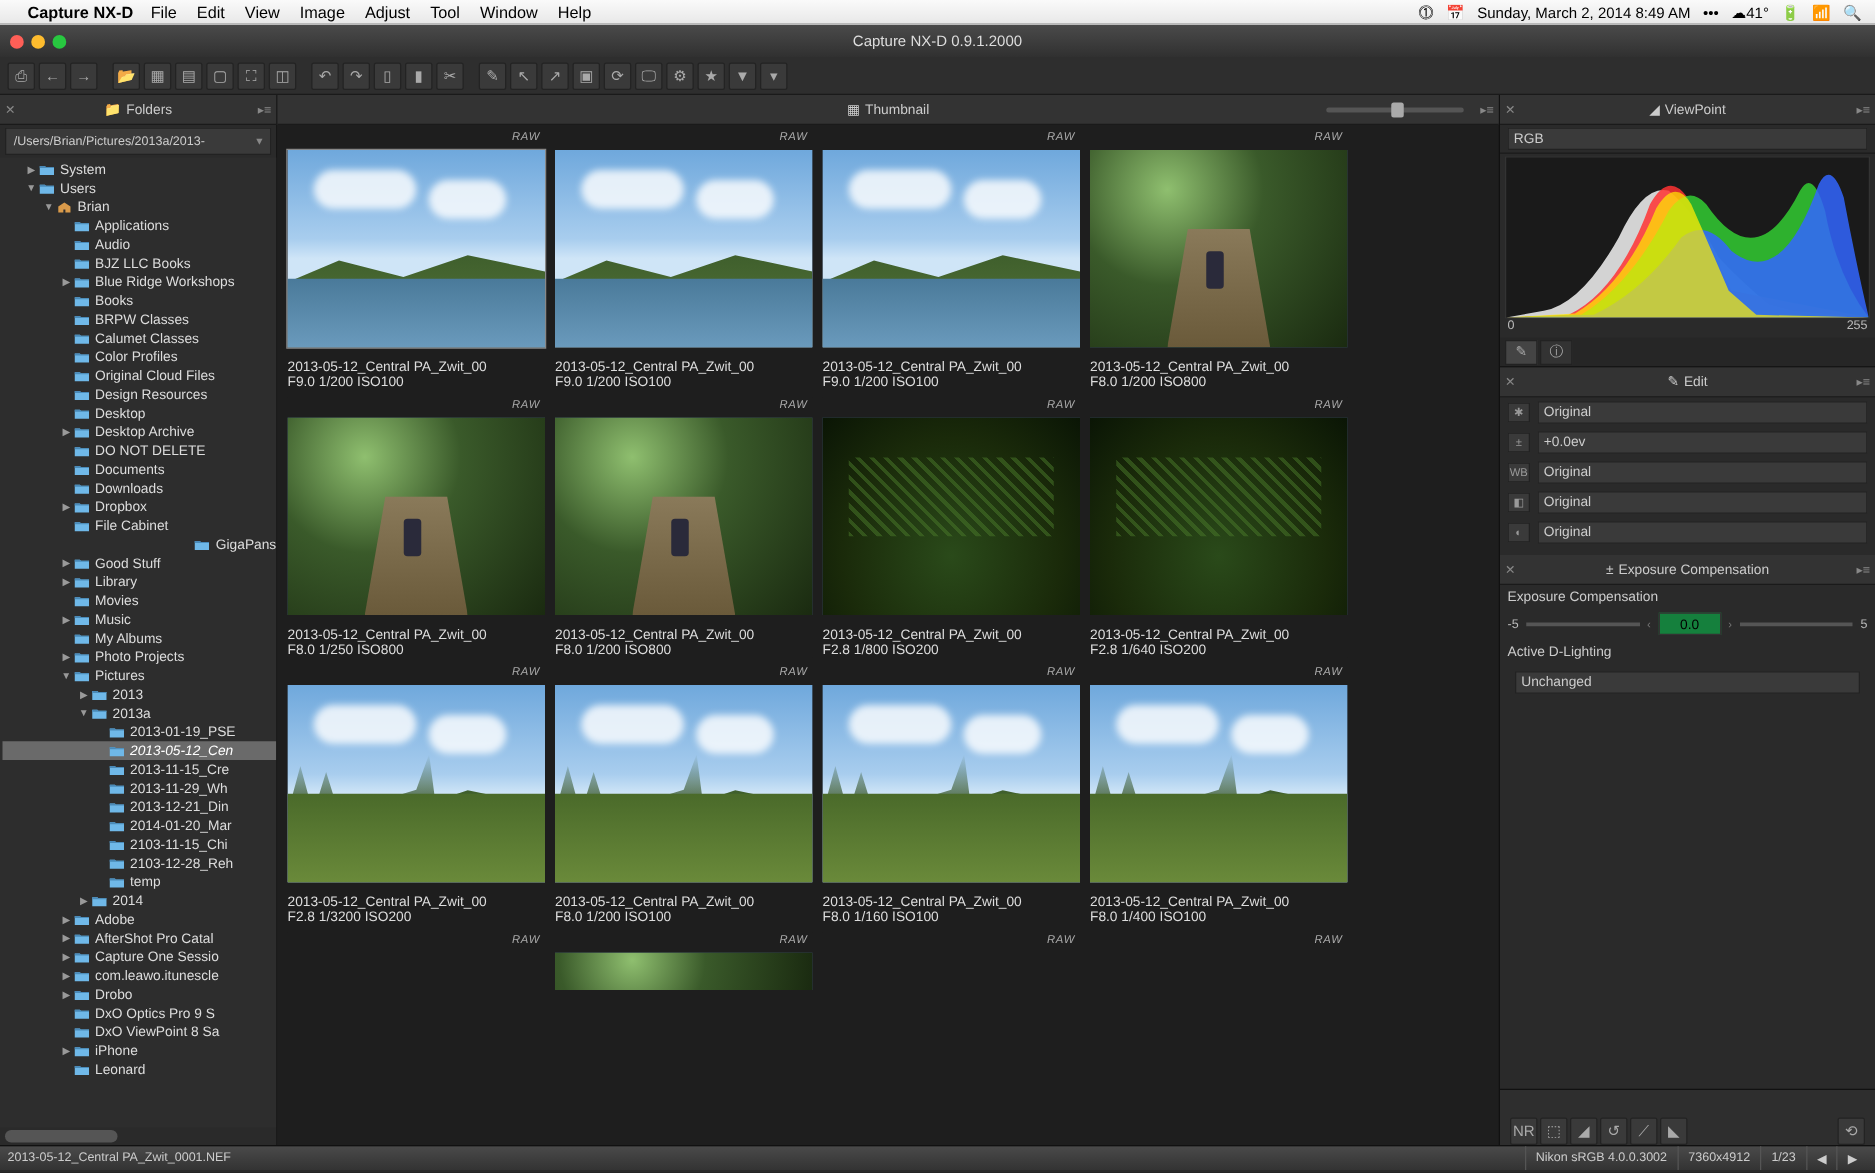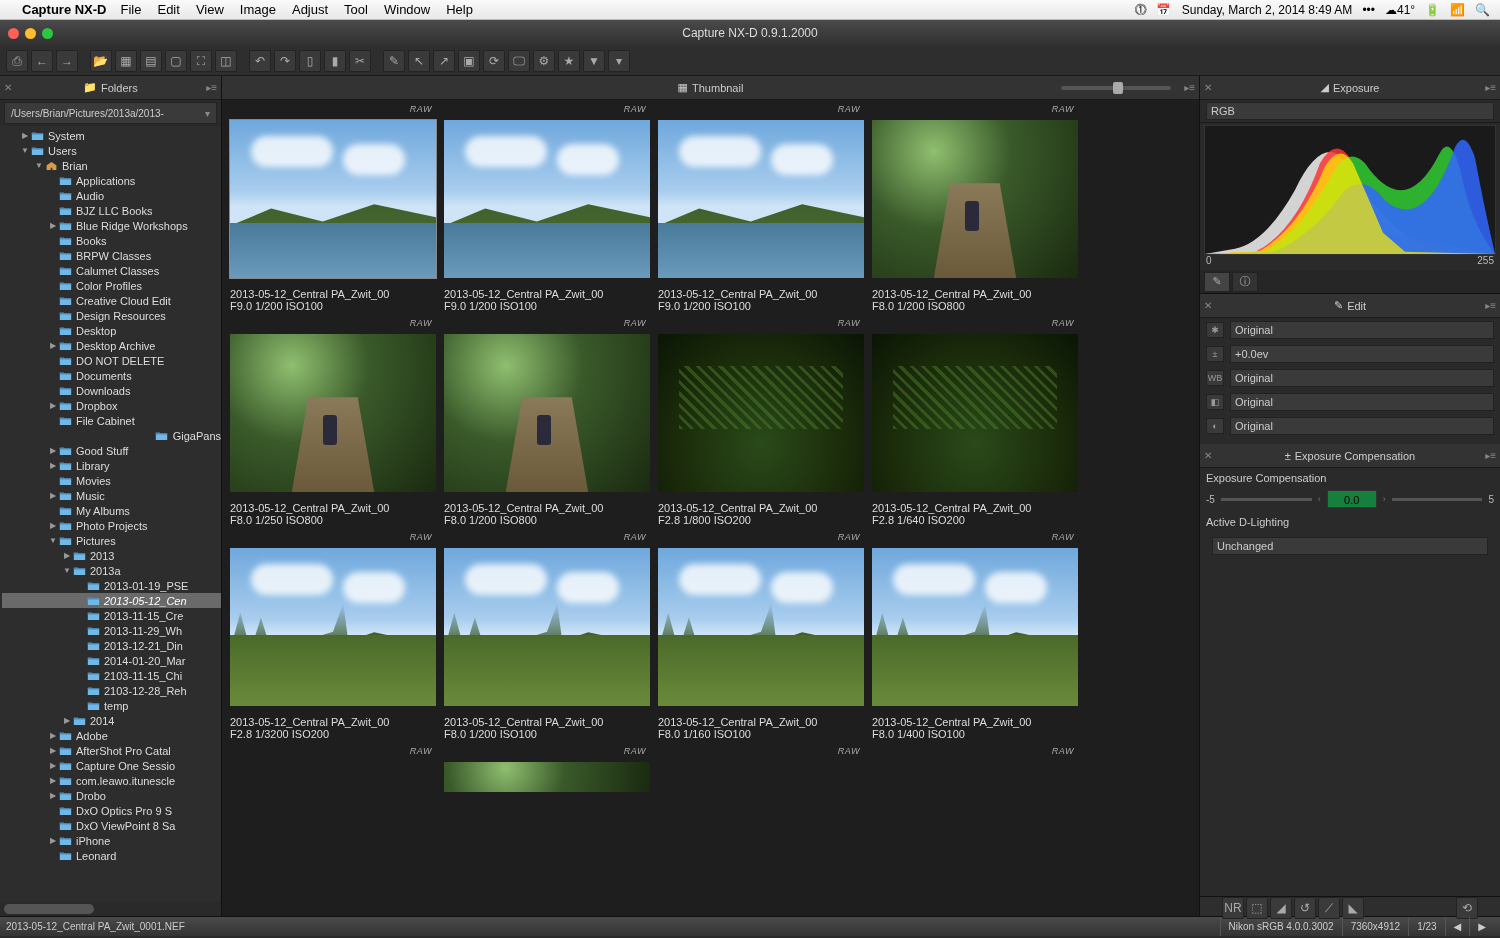--- a/index.html
+++ b/index.html
@@ -90,21 +90,21 @@
 .tab-btn.active { background: #444; }
 .edit-section { background: #2a2a2a; }
 .sel-row { display: flex; align-items: center; padding: 3px 6px; gap: 6px; }
 .sel-row .ico { width: 18px; height: 16px; background: #3a3a3a; border: 1px solid #222; display:flex; align-items:center; justify-content:center; color:#999; font-size:9px; }
 .expo-section { padding: 4px 6px; }
 .expo-label { color: #ccc; margin-bottom: 6px; font-size: 11px; }
 .slider-row { display: flex; align-items: center; gap: 6px; color: #bbb; font-size: 10px; margin-bottom: 8px; }
 .slider-row .track { flex:1; height: 3px; background: #555; position: relative; }
 .slider-row .val { width: 50px; height: 18px; background: #15803d; color: #000; text-align: center; font-size: 11px; line-height: 18px; border: 1px solid #333; }
 .slider-row .lt, .slider-row .gt { color:#777; font-size:9px; }
-.right-bottom-tools { height: 20px; background: #2e2e2e; border-top: 1px solid #111; display:flex; align-items:flex-start; padding: 0 22px; gap:2px; margin-top: auto; }
+.right-bottom-tools { height: 45px; background: #2e2e2e; border-top: 1px solid #111; display:flex; align-items:flex-end; padding: 0 8px; gap:2px; margin-top: auto; }
 
 
 .status-bar { height: 20px; background: linear-gradient(#4a4a4a,#333); border-top: 1px solid #111; display: flex; align-items: center; padding: 0 6px; color: #ccc; font-size: 10px; }
 .status-bar .spacer { flex: 1; }
 .status-bar .seg { padding: 0 8px; border-left: 1px solid #555; height: 100%; display:flex; align-items:center; }
 
 select { appearance: none; -webkit-appearance: none; padding: 0 14px 0 4px; background-image: linear-gradient(45deg, transparent 50%, #999 50%), linear-gradient(-45deg, transparent 50%, #999 50%); background-position: right 5px center, right 2px center; background-size: 4px 4px; background-repeat: no-repeat; }
 </style>
 </head>
 <body>
@@ -291,21 +291,21 @@
           <span>Color Profiles</span>
         </div>
         <div class="tree-row" style="padding-left: 46px;">
           <span class="tri"></span>
           <span class="fold-ico">
             <svg viewBox="0 0 16 12">
               <path d="M1 2h5l1 1h8v8H1z" fill="#6fb8e8"></path>
               <path d="M1 2h5l1 1h8v1H1z" fill="#4a8ab8"></path>
             </svg>
           </span>
-          <span>Creative Cloud Edit</span>
+          <span>Original Cloud Files</span>
         </div>
         <div class="tree-row" style="padding-left: 46px;">
           <span class="tri"></span>
           <span class="fold-ico">
             <svg viewBox="0 0 16 12">
               <path d="M1 2h5l1 1h8v8H1z" fill="#6fb8e8"></path>
               <path d="M1 2h5l1 1h8v1H1z" fill="#4a8ab8"></path>
             </svg>
           </span>
           <span>Design Resources</span>
@@ -846,21 +846,21 @@
           </div>
         </div>
       </div>
   </div>
 
   <div class="right">
     <div class="panel-header">
       <span class="close-x">✕</span>
       <span class="title-c">
           <span>◢</span>
-          <span>Exposure</span>
+          <span>ViewPoint</span>
         </span>
       <span class="opts">▸≡</span>
     </div>
     <div class="rgb-row">
       <select><option>RGB</option></select>
     </div>
     <div class="histo-box">
       <svg viewBox="0 0 290 120" preserveAspectRatio="none">
         <path d="M0,120 L30,115 Q60,110 90,60 Q110,20 130,25 Q150,40 170,75 Q190,95 210,110 L230,115 L290,120 Z" fill="#e8e8e8" opacity="0.9"></path>
         <path d="M0,120 L50,118 Q90,100 115,35 Q130,10 145,30 Q160,60 180,100 L290,120 Z" fill="#ff3333" opacity="0.85"></path>

